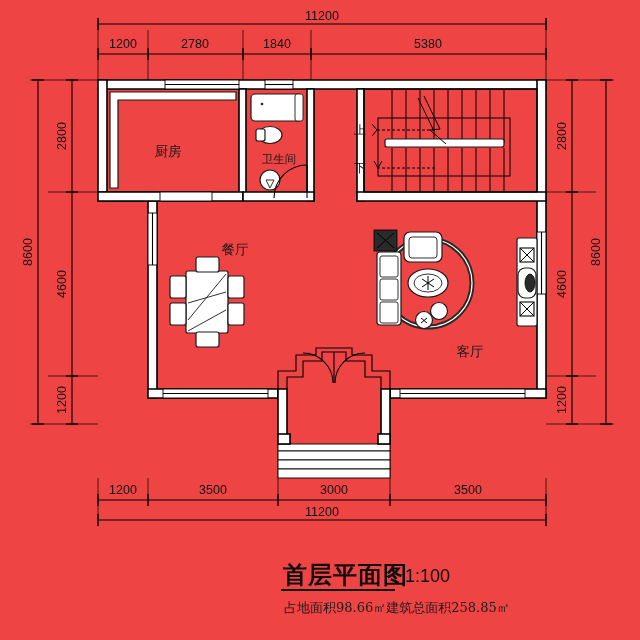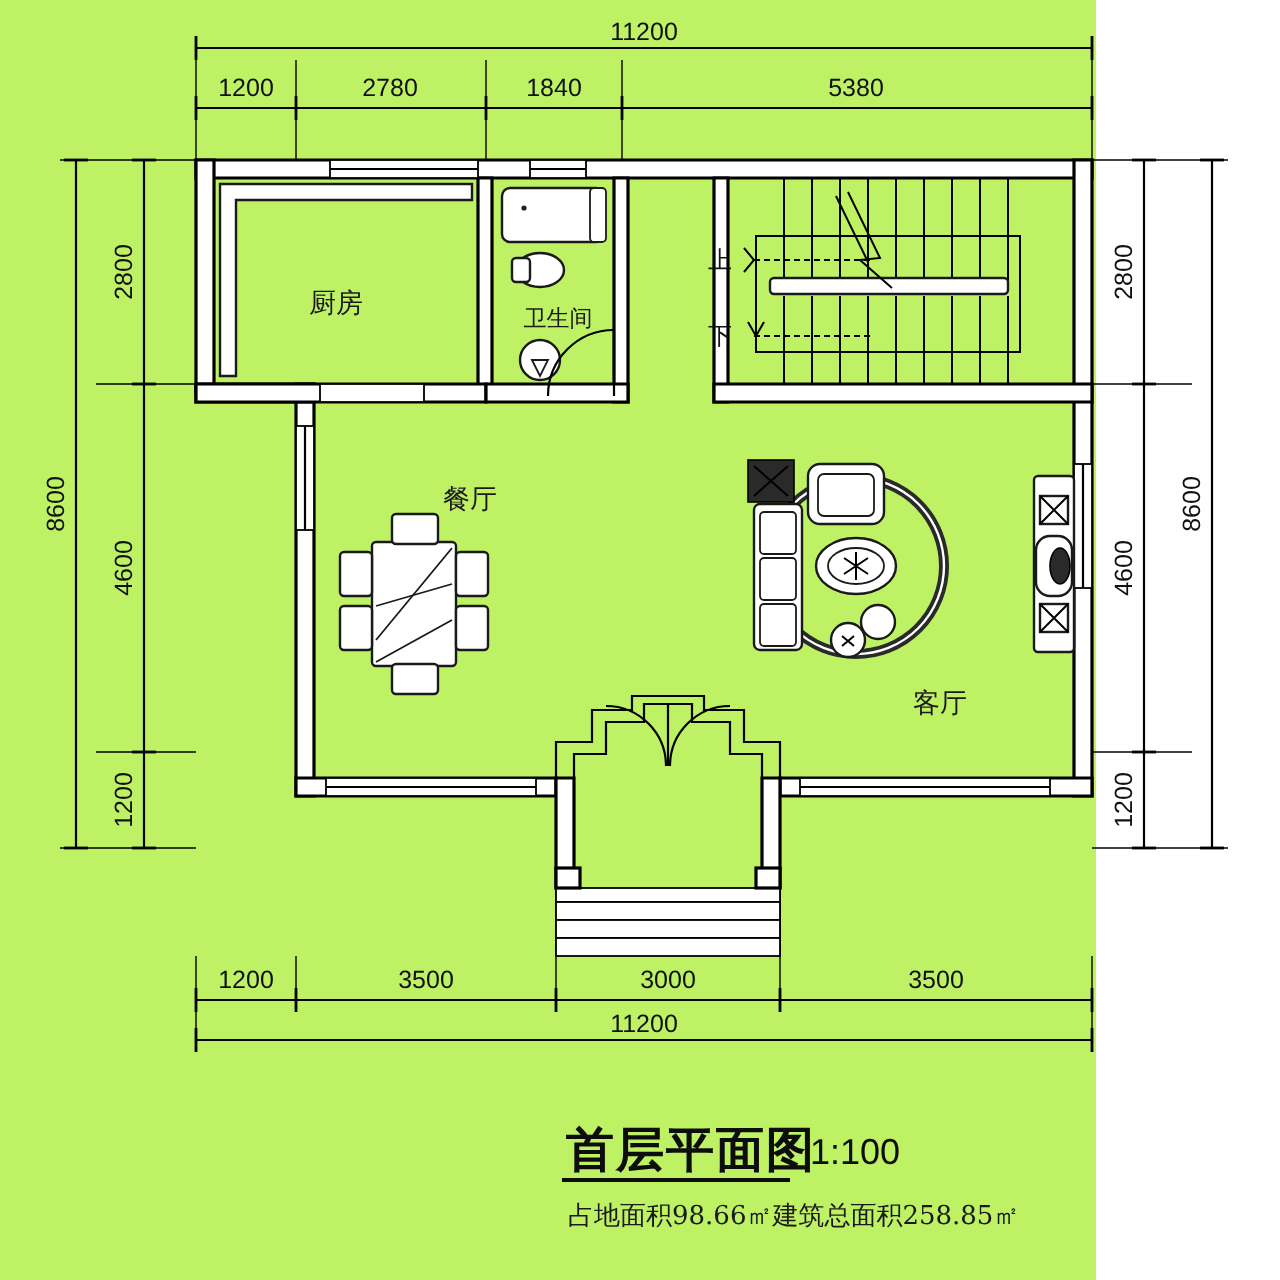--- a/index.html
+++ b/index.html
@@ -1,21 +1,21 @@
 <!DOCTYPE html>
 <html><head>
 <meta charset="utf-8">
 <style>
   html,body{margin:0;padding:0;background:#ffffff;}
   body{
     width:640px;height:640px;overflow:hidden;
     font-family:"Liberation Sans","DejaVu Sans",sans-serif;
     color:#111;
   }
-  #stage{position:relative;width:548px;height:640px;background:#bef264;}
+  #stage{position:relative;width:640px;height:640px;background:#ef4444;}
   svg#plan{position:absolute;left:0;top:0;width:640px;height:640px;display:block;}
 
   .dimtxt{font-family:"Liberation Sans",sans-serif;font-size:12.5px;fill:#111;}
   .roomtxt{font-family:"DejaVu Sans",sans-serif;font-size:13.5px;fill:#1a1a1a;}
   .roomtxt-sm{font-family:"DejaVu Sans",sans-serif;font-size:11.5px;fill:#1a1a1a;}
   .arrowtxt{font-family:"DejaVu Sans",sans-serif;font-size:12px;fill:#111;}
   .titletxt{font-family:"DejaVu Serif",serif;font-size:24px;fill:#0d0d0d;font-weight:700;letter-spacing:1px;}
   .scaletxt{font-family:"Liberation Sans",sans-serif;font-size:18px;fill:#0d0d0d;}
   .subtxt{font-family:"DejaVu Serif",serif;font-size:13px;fill:#1a1a1a;}
 

